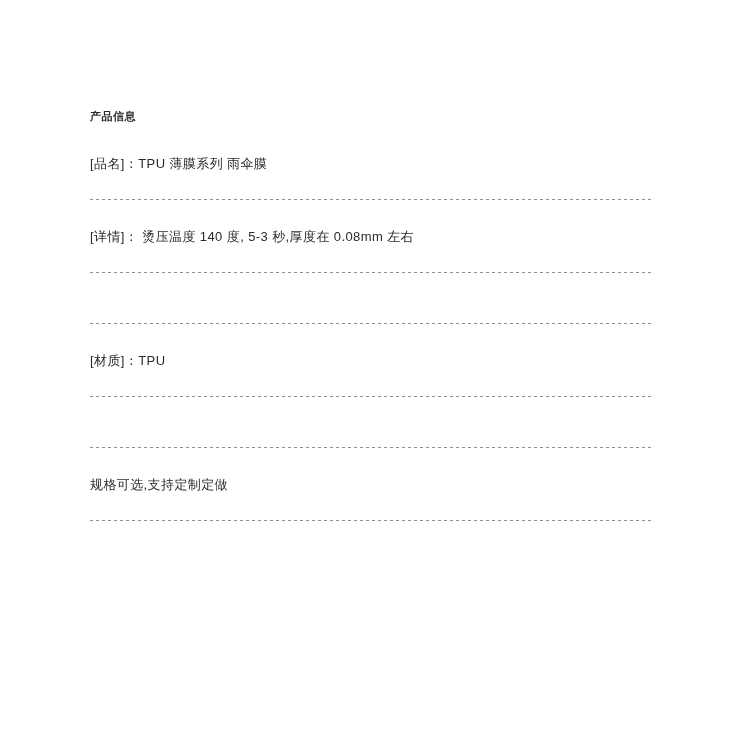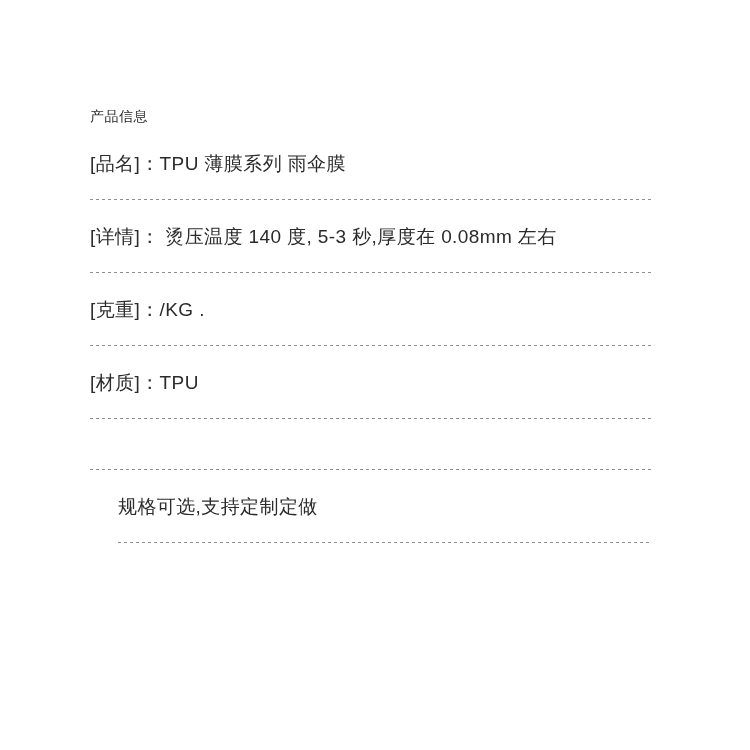--- a/index.html
+++ b/index.html
@@ -20,48 +20,48 @@
     height: 750px;
     box-sizing: border-box;
   }
   .content {
     position: absolute;
     left: 90px;
     top: 105px;
     width: 562px;
   }
   .doc-title {
-    font-size: 14px;
+    font-size: 11px;
     line-height: 22px;
     color: #2b2b2b;
     letter-spacing: 0.5px;
     margin: 0 0 26px 0;
+    font-weight: bold;
   }
   .spec-row {
     position: relative;
     padding-bottom: 26px;
   }
   .spec-text {
-    font-size: 19px;
+    font-size: 13px;
     line-height: 22px;
     color: #2b2b2b;
     letter-spacing: 0.4px;
     white-space: nowrap;
   }
   .divider {
     margin-top: 24px;
     height: 1px;
     width: 100%;
     background-image: linear-gradient(to right, #8d8d8d 0px, #8d8d8d 3px, rgba(255,255,255,0) 3px, rgba(255,255,255,0) 6px);
     background-size: 6px 1px;
     background-repeat: repeat-x;
   }
   .last-row {
     padding-bottom: 0;
-    margin-left: 28px;
   }
 </style>
 </head>
 <body>
 
 <div class="page">
   <div class="content">
 
     <div class="doc-title">产品信息</div>
 
@@ -69,21 +69,20 @@
       <div class="spec-text">[品名]：TPU 薄膜系列 雨伞膜</div>
       <div class="divider"></div>
     </div>
 
     <div class="spec-row">
       <div class="spec-text">[详情]： 烫压温度 140 度, 5-3 秒,厚度在 0.08mm 左右</div>
       <div class="divider"></div>
     </div>
 
     <div class="spec-row">
-      <div class="spec-text">[克重]：/KG .</div>
       <div class="divider"></div>
     </div>
 
     <div class="spec-row">
       <div class="spec-text">[材质]：TPU</div>
       <div class="divider"></div>
     </div>
 
     <div class="spec-row">
       <div class="divider"></div>

